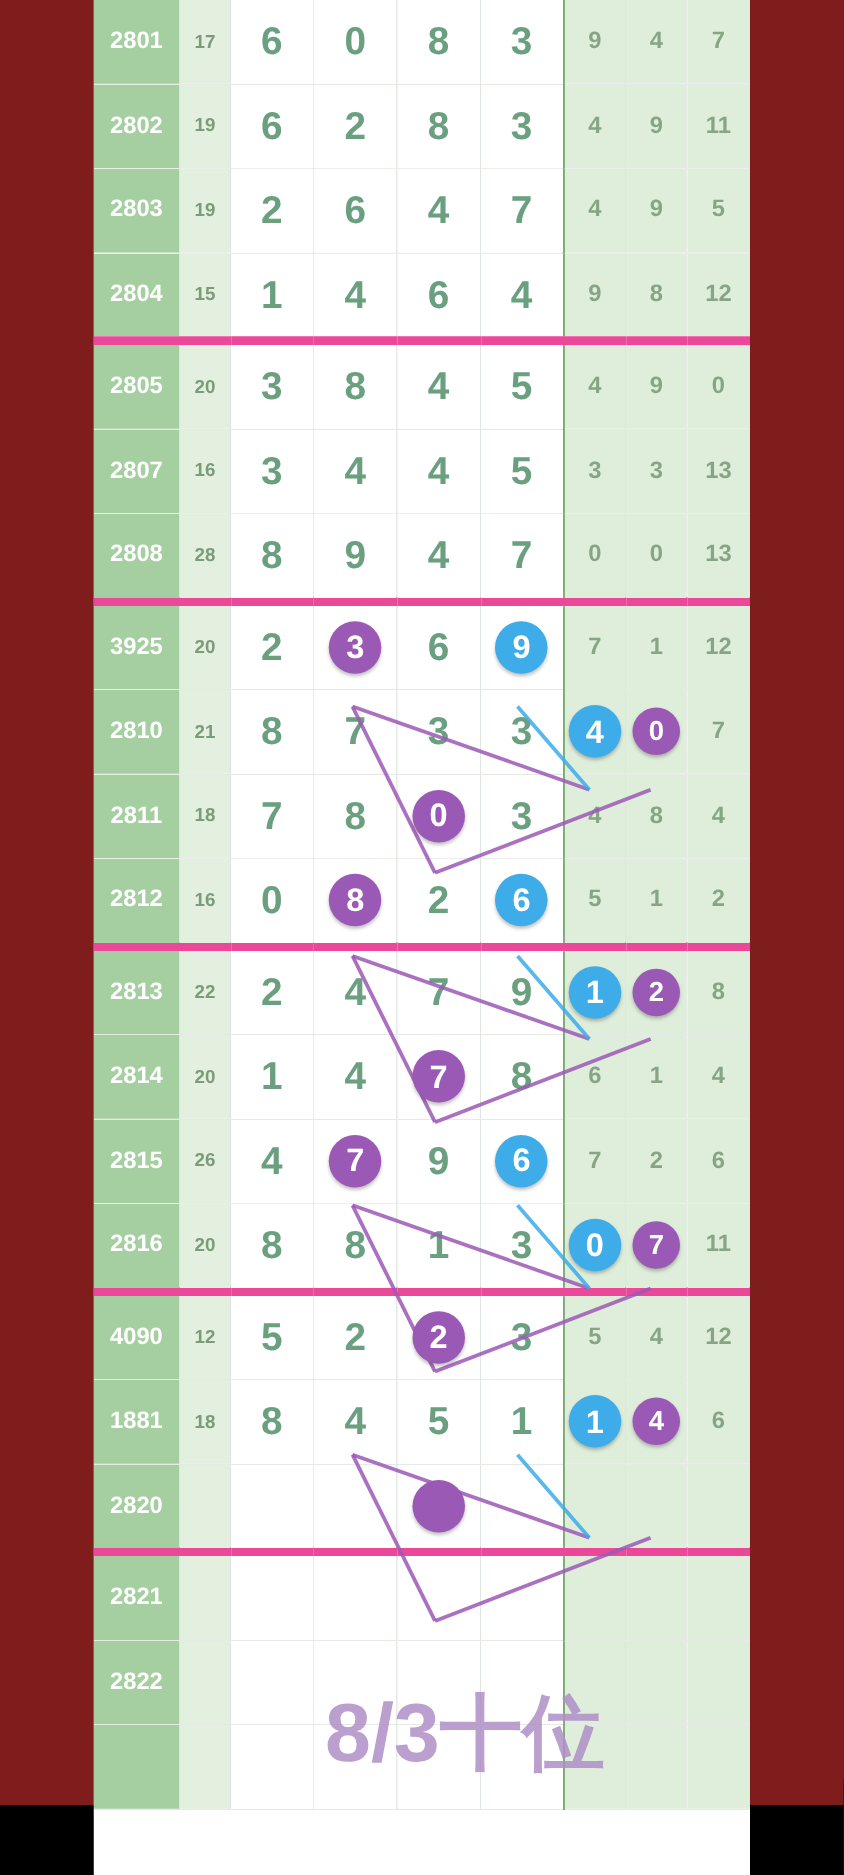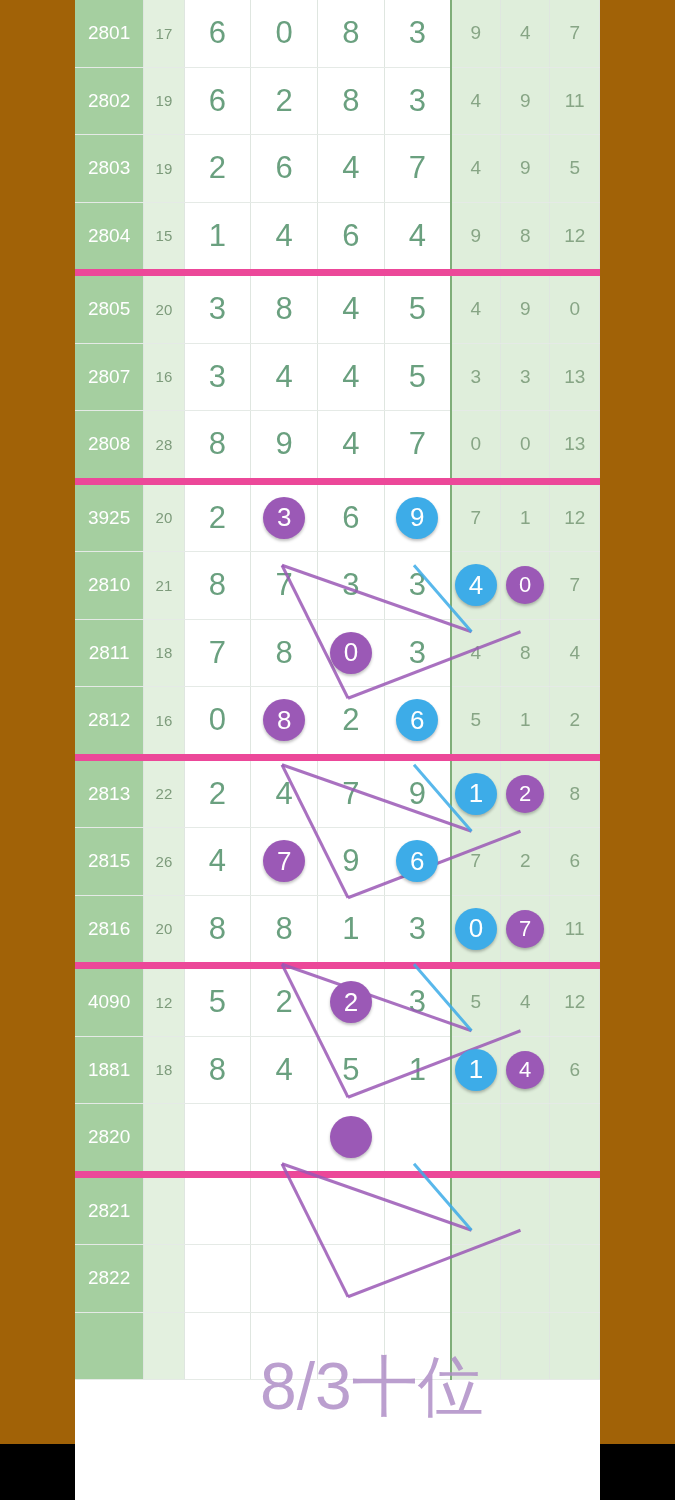--- a/index.html
+++ b/index.html
@@ -8,21 +8,22 @@
     background: #000;
     width: 675px;
     height: 1500px;
     overflow: hidden;
     font-family: "Liberation Sans", sans-serif;
   }
   #root {
     position: relative;
     width: 675px;
     height: 1444px;
-    background: #a16207;
+    background: #7f1d1d;
+    font-weight: bold;
   }
   #sheet {
     position: absolute;
     left: 75px;
     top: 0;
     width: 525px;
     height: 1500px;
     background: #ffffff;
     overflow: hidden;
   }
@@ -258,20 +259,31 @@
           <tr>
             <td class="idx"><span>2813</span></td>
             <td class="sum"><span>22</span></td>
             <td class="dig"><span>2</span></td>
             <td class="dig"><span>4</span></td>
             <td class="dig"><span>7</span></td>
             <td class="dig"><span>9</span></td>
             <td class="tail first"><span style="visibility: hidden;">1</span><div class="bubble blue">1</div></td>
             <td class="tail"><span style="visibility: hidden;">2</span><div class="bubble purple small">2</div></td>
             <td class="tail"><span>8</span></td>
+          </tr>
+          <tr>
+            <td class="idx"><span>2814</span></td>
+            <td class="sum"><span>20</span></td>
+            <td class="dig"><span>1</span></td>
+            <td class="dig"><span>4</span></td>
+            <td class="dig"><span style="visibility: hidden;">7</span><div class="bubble purple">7</div></td>
+            <td class="dig"><span>8</span></td>
+            <td class="tail first"><span>6</span></td>
+            <td class="tail"><span>1</span></td>
+            <td class="tail"><span>4</span></td>
           </tr>
           <tr>
             <td class="idx"><span>2815</span></td>
             <td class="sum"><span>26</span></td>
             <td class="dig"><span>4</span></td>
             <td class="dig"><span style="visibility: hidden;">7</span><div class="bubble purple">7</div></td>
             <td class="dig"><span>9</span></td>
             <td class="dig"><span style="visibility: hidden;">6</span><div class="bubble blue">6</div></td>
             <td class="tail first"><span>7</span></td>
             <td class="tail"><span>2</span></td>

